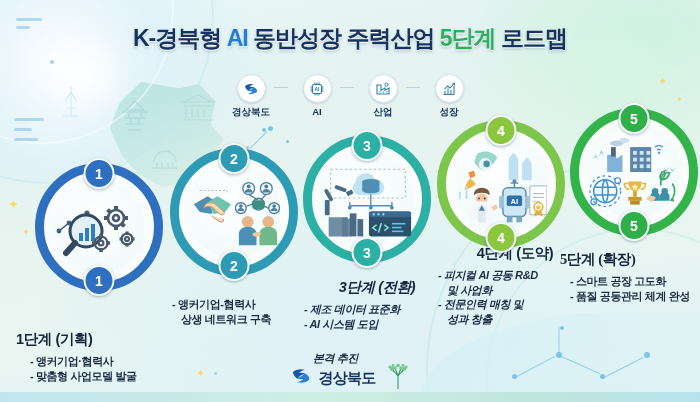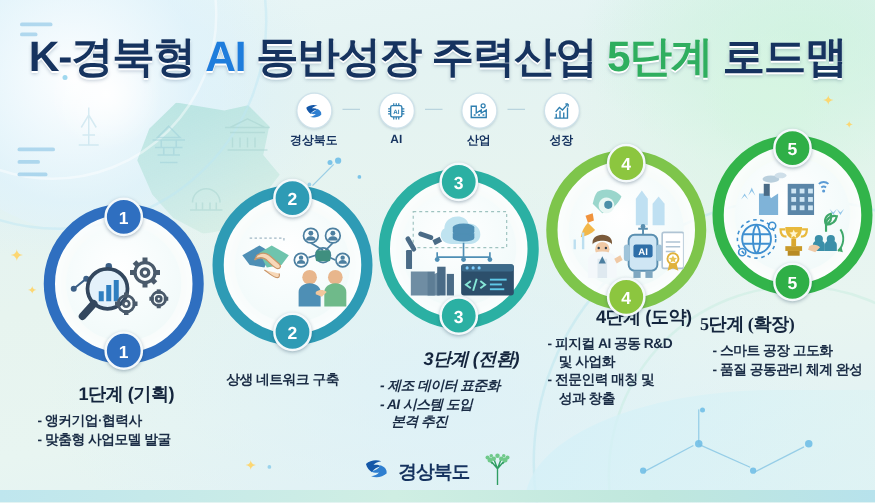--- a/index.html
+++ b/index.html
@@ -59,21 +59,21 @@
   }
   .bg-landmark{
     position:absolute;opacity:.5;
   }
   .net-node{position:absolute;border-radius:50%;background:#7cc4e8;}
   .net-edge{position:absolute;height:1px;background:rgba(120,190,225,.7);transform-origin:0 50%;}
 
   
   .title{
     position:absolute;left:0;right:0;top:23px;text-align:center;
-    font-size:34px;font-weight:bold;letter-spacing:-1px;
+    font-size:23px;font-weight:bold;letter-spacing:-1px;
     color:#16335f;white-space:nowrap;
     text-shadow:0 1px 0 #fff,0 2px 3px rgba(20,50,90,.25);
   }
   .title .ai{color:#1f7ddc;}
   .title .five{color:#2fae5f;}
 
   .chips{
     position:absolute;top:74px;left:0;right:0;
     display:flex;justify-content:center;align-items:flex-start;gap:20px;
   }
@@ -320,21 +320,21 @@
     </div>
     <div class="badge top" style="background:#2f6fc0;">
       <span>1</span>
     </div>
     <div class="badge bot" style="background:#2f6fc0;">
       <span>1</span>
     </div>
   </div>
 
   <div class="caption" style="left:16px;top:306px;width:170px;">
-    <div class="cap-title" style="text-align:center;">1단계 (기획)</div>
+    <div class="cap-title" style="margin-top:24px;">1단계 (기획)</div>
     <div class="cap-list" style="padding-left:14px;">
       <div class="cap-item">- 앵커기업·협력사</div>
       <div class="cap-item">- 맞춤형 사업모델 발굴</div>
     </div>
   </div>
 
   <div class="ring" style="left:170px;top:148px;width:128px;height:128px;border:9px solid #2e9bb5;box-sizing:border-box;">
     <div class="inner">
       <svg width="94" height="76" viewBox="0 0 94 76">
         <g stroke="#9fb6c4" stroke-width="1" stroke-dasharray="2 2" fill="none">
@@ -373,20 +373,21 @@
     <div class="badge top" style="background:#2e9bb5;">
       <span>2</span>
     </div>
     <div class="badge bot" style="background:#2e9bb5;">
       <span>2</span>
     </div>
   </div>
 
   <div class="caption" style="left:154px;top:292px;width:170px;">
     <div class="cap-list" style="padding-left:18px;">
+      <div class="cap-item">- 앵커기업-협력사</div>
       <div class="cap-item" style="padding-left:9px;">상생 네트워크 구축</div>
     </div>
   </div>
 
   <div class="ring" style="left:303px;top:135px;width:128px;height:128px;border:9px solid #2bb0a3;box-sizing:border-box;">
     <div class="inner">
       <svg width="96" height="78" viewBox="0 0 96 78">
         <g stroke="#9fc3c0" stroke-width="1" stroke-dasharray="2.5 2.5" fill="none">
           <rect x="10" y="8" width="78" height="30"></rect>
         </g>
@@ -441,21 +442,21 @@
     <div class="badge bot" style="background:#2bb0a3;">
       <span>3</span>
     </div>
   </div>
 
   <div class="caption" style="left:292px;top:278px;width:170px;font-style:italic;">
     <div class="cap-title" style="text-align:center;">3단계 (전환)</div>
     <div class="cap-list" style="padding-left:12px;">
       <div class="cap-item">- 제조 데이터 표준화</div>
       <div class="cap-item">- AI 시스템 도입</div>
-      <div class="cap-item" style="padding-left:9px;">본격 추진</div>
+      <div class="cap-item" style="padding-left:9px;margin-top:20px;">본격 추진</div>
     </div>
   </div>
 
   <div class="ring" style="left:437px;top:120px;width:128px;height:128px;border:9px solid #7ec54b;box-sizing:border-box;">
     <div class="inner">
       <svg width="96" height="80" viewBox="0 0 96 80">
         <g fill="#bfe0f2">
           <path d="M56 36V14l5-7 5 7v22z"></path>
             <path d="M70 36V18l5-6 5 6v18z"></path>
         </g>
@@ -496,21 +497,21 @@
     <div class="badge top" style="background:#8cc63f;">
       <span>4</span>
     </div>
     <div class="badge bot" style="background:#8cc63f;">
       <span>4</span>
     </div>
   </div>
 
   <div class="caption" style="left:430px;top:244px;width:170px;">
     <div class="cap-title" style="text-align:center;">4단계 (도약)</div>
-    <div class="cap-list" style="padding-left:8px;">
+    <div class="cap-list" style="padding-left:8px;font-style:italic;">
       <div class="cap-item">- 피지컬 AI 공동 R&amp;D</div>
       <div class="cap-item" style="padding-left:9px;">및 사업화</div>
       <div class="cap-item">- 전문인력 매칭 및</div>
       <div class="cap-item" style="padding-left:9px;">성과 창출</div>
     </div>
   </div>
 
   <div class="ring" style="left:570px;top:108px;width:128px;height:128px;border:9px solid #32b44a;box-sizing:border-box;">
     <div class="inner">
       <svg width="96" height="80" viewBox="0 0 96 80">

